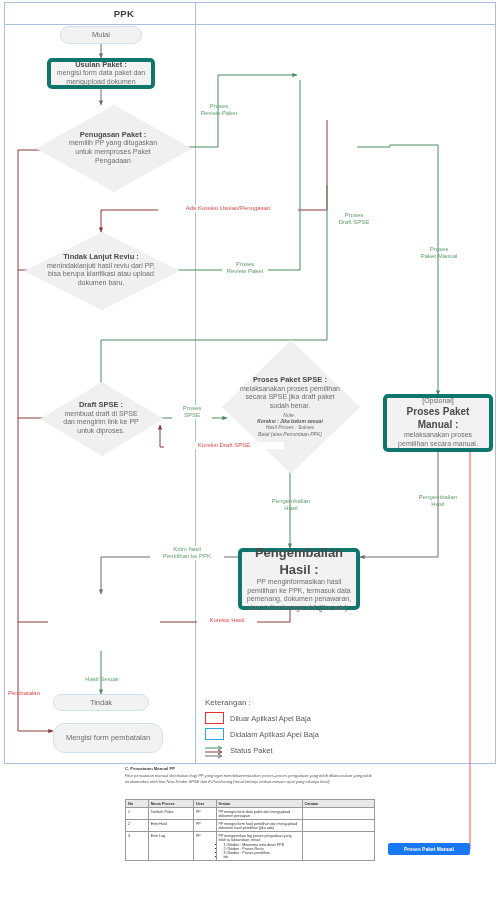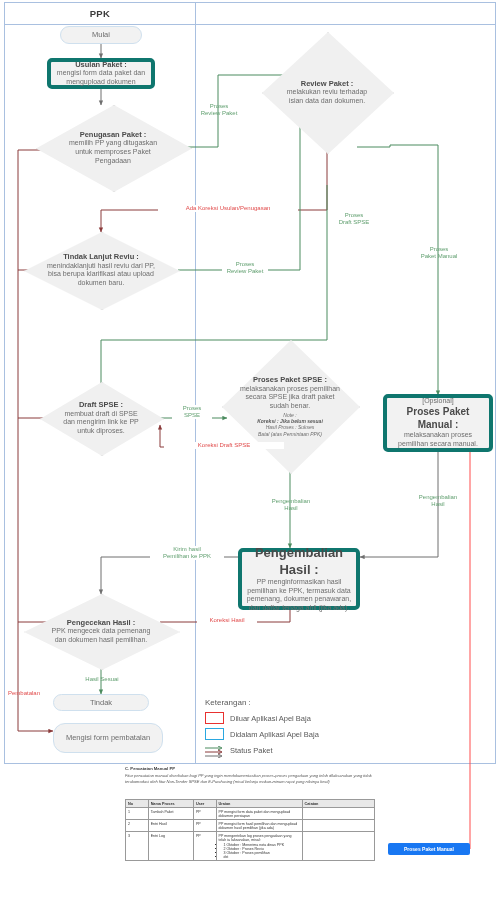--- a/index.html
+++ b/index.html
@@ -58,21 +58,21 @@
 
   .blue-btn{position:absolute;left:388px;top:843px;width:82px;height:12px;background:#1877f2;color:#fff;
     border-radius:2px;display:flex;align-items:center;justify-content:center;font-size:5px;font-weight:bold;}
 </style>
 </head>
 <body>
 
 <div id="page">
 
   <div class="lane-frame"></div>
-  <div class="lane-header" style="left:4px;width:192px;">PPK</div>
+  <div class="lane-header" style="left:4px;width:192px;padding-left:24px;">PPK</div>
   <div class="lane-header-divider"></div>
   <div class="lane-vdiv"></div>
 
   <svg class="wires">
     <defs>
       <marker id="ag" markerWidth="6" markerHeight="6" refX="4.6" refY="2.2" orient="auto">
         <path d="M0,0 L4.8,2.2 L0,4.4 z" fill="#4b8b5e"></path>
       </marker>
       <marker id="ad" markerWidth="6" markerHeight="6" refX="4.6" refY="2.2" orient="auto">
         <path d="M0,0 L4.8,2.2 L0,4.4 z" fill="#8a3a3a"></path>
@@ -154,27 +154,20 @@
   </div>
 
   <div class="node diamond" style="left:40px;top:382px;width:122px;height:72px;background:none;">
     <div class="dmask"></div>
     <div class="inner" style="width:92px;">
       <div class="txt ntitle" style="font-size:7.5px">Draft SPSE :</div>
       <div class="txt nbody" style="font-size:7px">membuat draft di SPSE dan mengirim link ke PP untuk diproses.</div>
     </div>
   </div>
 
-  <div class="node diamond" style="left:262px;top:28px;width:130px;height:120px;background:none;top:32px;">
-    <div class="dmask"></div>
-    <div class="inner" style="width:92px;">
-      <div class="txt ntitle" style="font-size:7.5px">Review Paket :</div>
-      <div class="txt nbody" style="font-size:7px">melakukan reviu terhadap isian data dan dokumen.</div>
-    </div>
-  </div>
 
   <div class="node diamond" style="left:222px;top:340px;width:136px;height:132px;background:none;">
     <div class="dmask"></div>
     <div class="inner" style="width:112px;">
       <div class="txt ntitle" style="font-size:7.5px">Proses Paket SPSE :</div>
       <div class="txt nbody" style="font-size:7px">melaksanakan proses pemilihan secara SPSE jika draft paket sudah benar.</div>
       <div class="txt nbody" style="font-size:5px;font-style:italic;margin-top:1px;">Note :</div>
       <div class="txt" style="font-size:5px;font-style:italic;font-weight:bold;color:#5a5a5a;">Koreksi : Jika belum sesuai</div>
       <div class="txt nbody" style="font-size:5px;font-style:italic;">Hasil Proses : Sukses</div>
       <div class="txt nbody" style="font-size:5px;font-style:italic;">Batal (atas Permintaan PPK)</div>
@@ -185,27 +178,20 @@
     <span class="txt nbody" style="font-size:7px">[Opsional]</span>
     <span class="txt ntitle" style="font-size:10px">Proses Paket Manual :</span>
     <span class="txt nbody" style="font-size:7px">melaksanakan proses pemilihan secara manual.</span>
   </div>
 
   <div class="node rectbox" style="left:238px;top:548px;width:122px;height:62px;flex-direction:column;">
     <span class="txt ntitle" style="font-size:13px">Pengembalian Hasil :</span>
     <span class="txt nbody" style="font-size:7px">PP menginformasikan hasil pemilihan ke PPK, termasuk data pemenang, dokumen penawaran, dan daftar tenaga ahli (jika ada).</span>
   </div>
 
-  <div class="node diamond" style="left:24px;top:594px;width:154px;height:74px;background:none;">
-    <div class="dmask"></div>
-    <div class="inner" style="width:118px;">
-      <div class="txt ntitle" style="font-size:7.5px">Pengecekan Hasil :</div>
-      <div class="txt nbody" style="font-size:7px">PPK mengecek data pemenang dan dokumen hasil pemilihan.</div>
-    </div>
-  </div>
 
   <div class="node pill" style="left:53px;top:694px;width:96px;height:17px;">
     <span class="txt" style="font-size:7.5px">Tindak</span>
   </div>
 
   <div class="node pill" style="left:53px;top:723px;width:110px;height:30px;">
     <span class="txt" style="font-size:7.5px">Mengisi form pembatalan</span>
   </div>
 
   <div class="elabel lg" style="left:198px;top:103px;width:42px;">Proses

